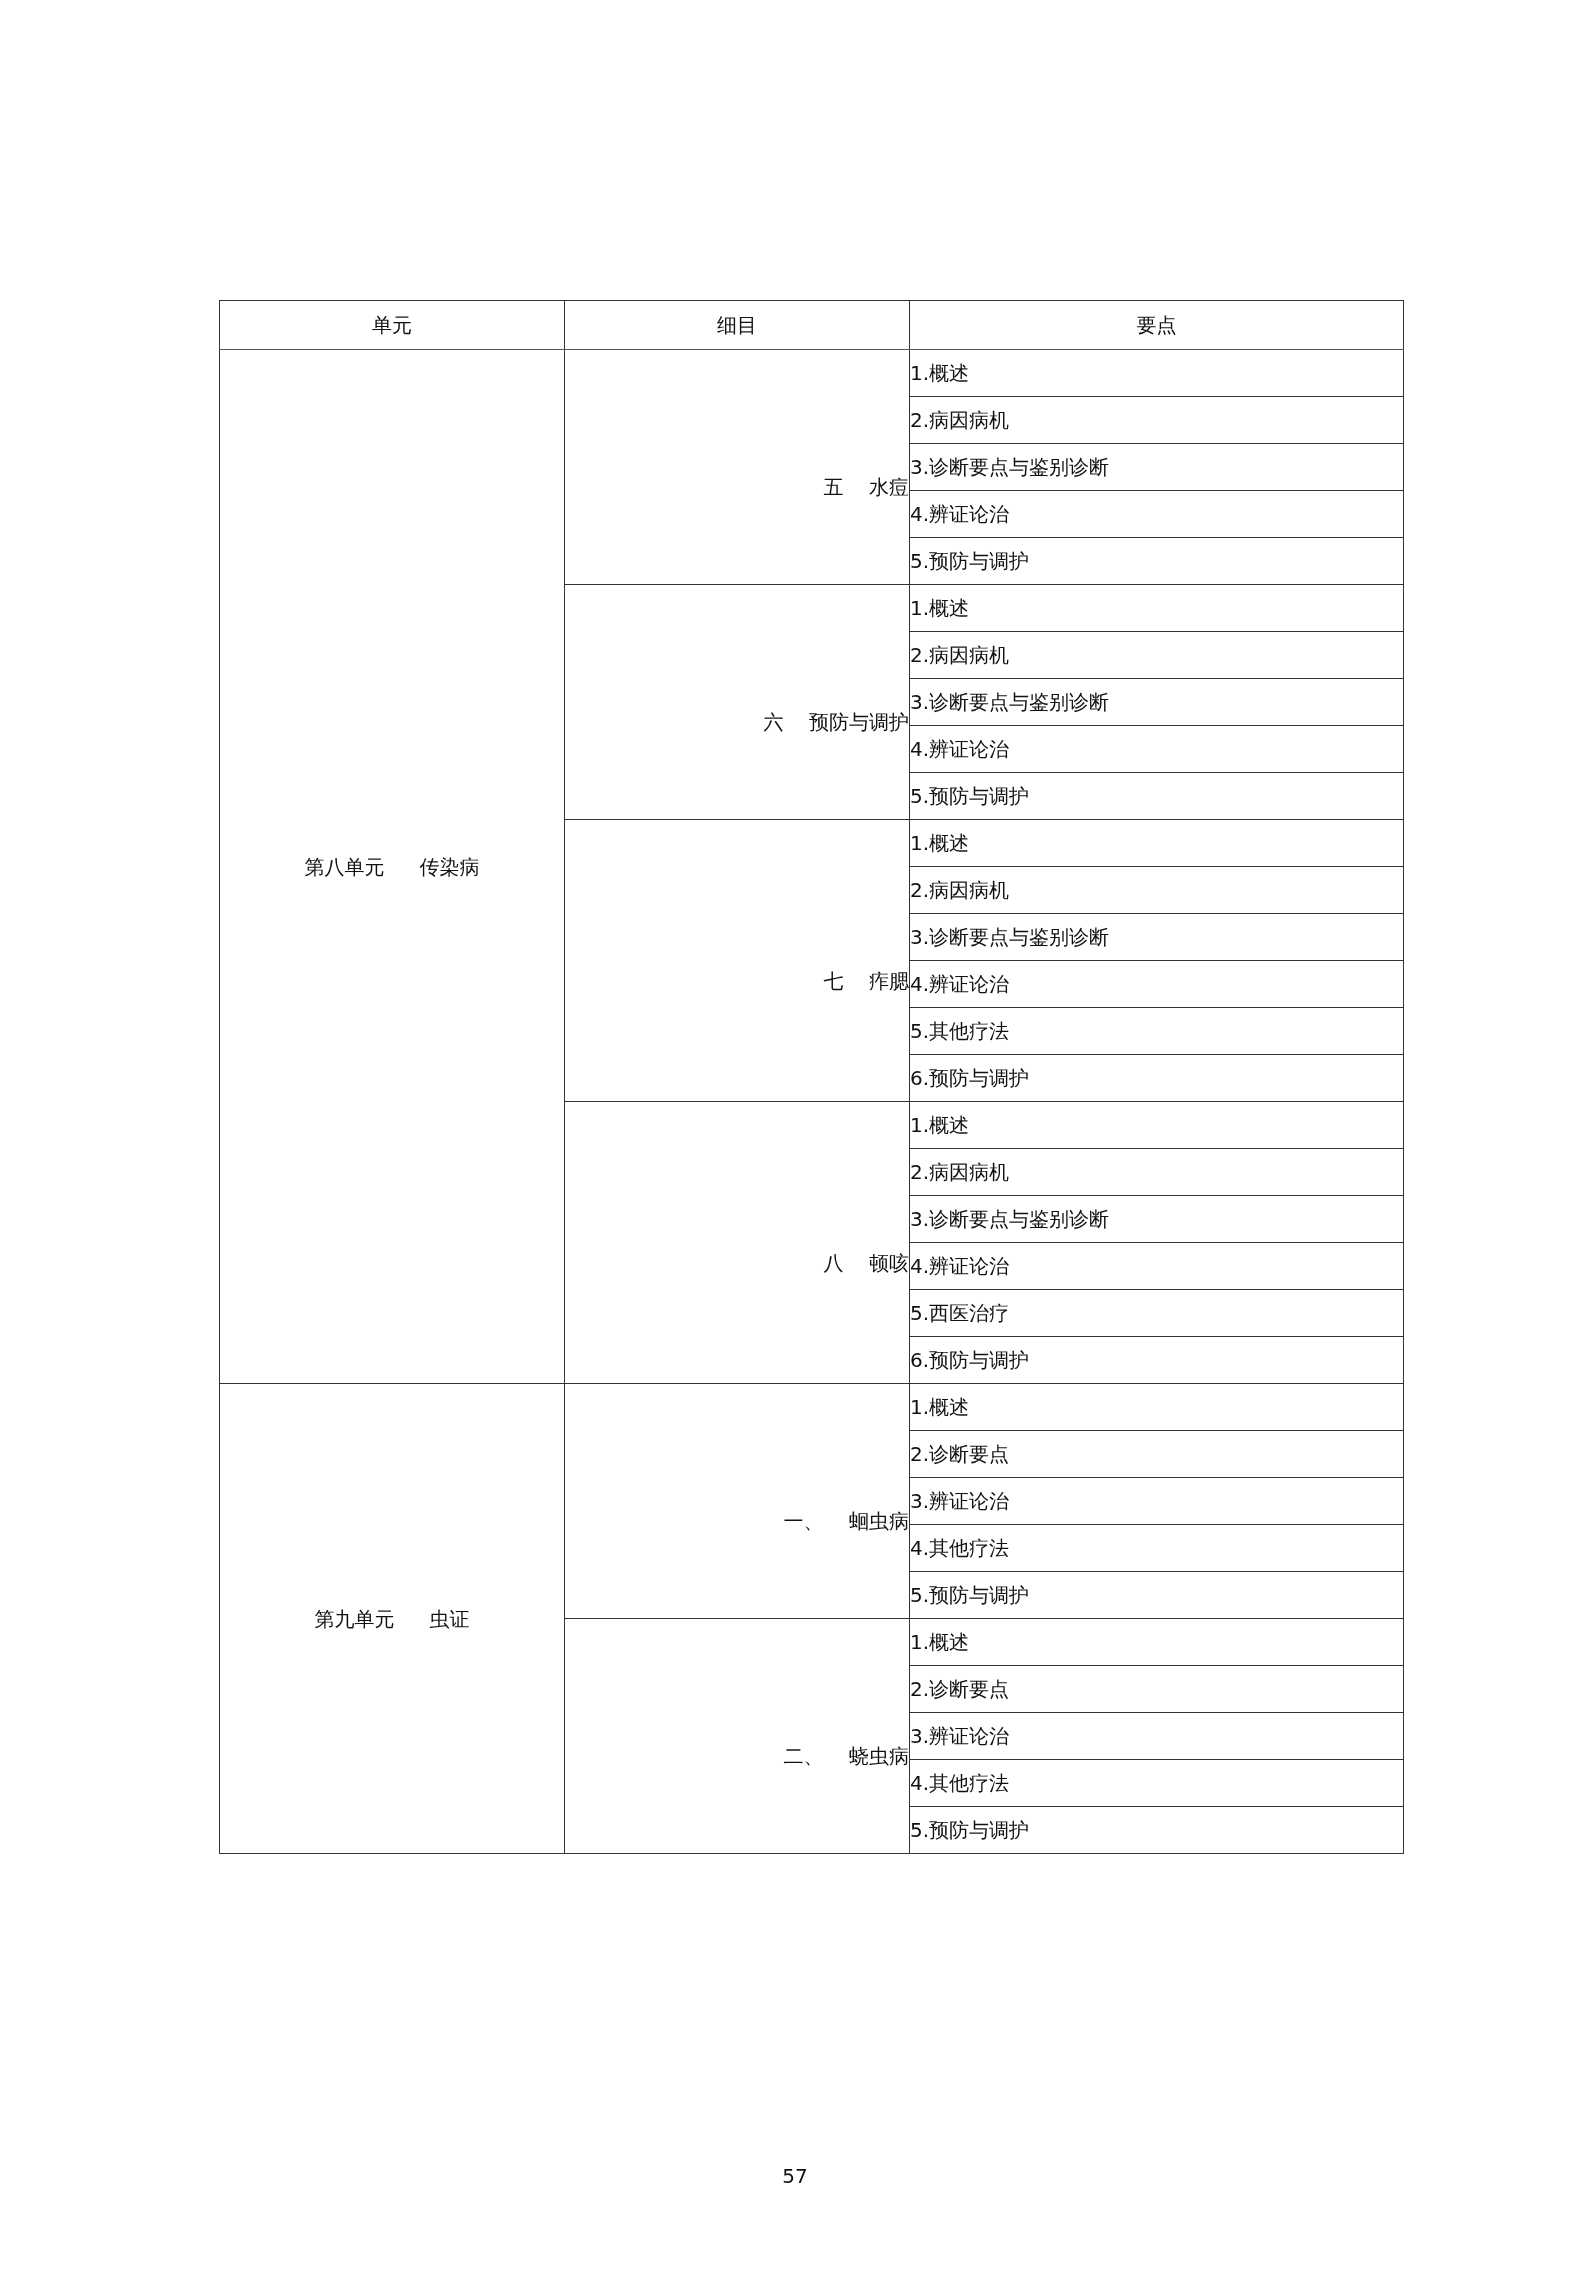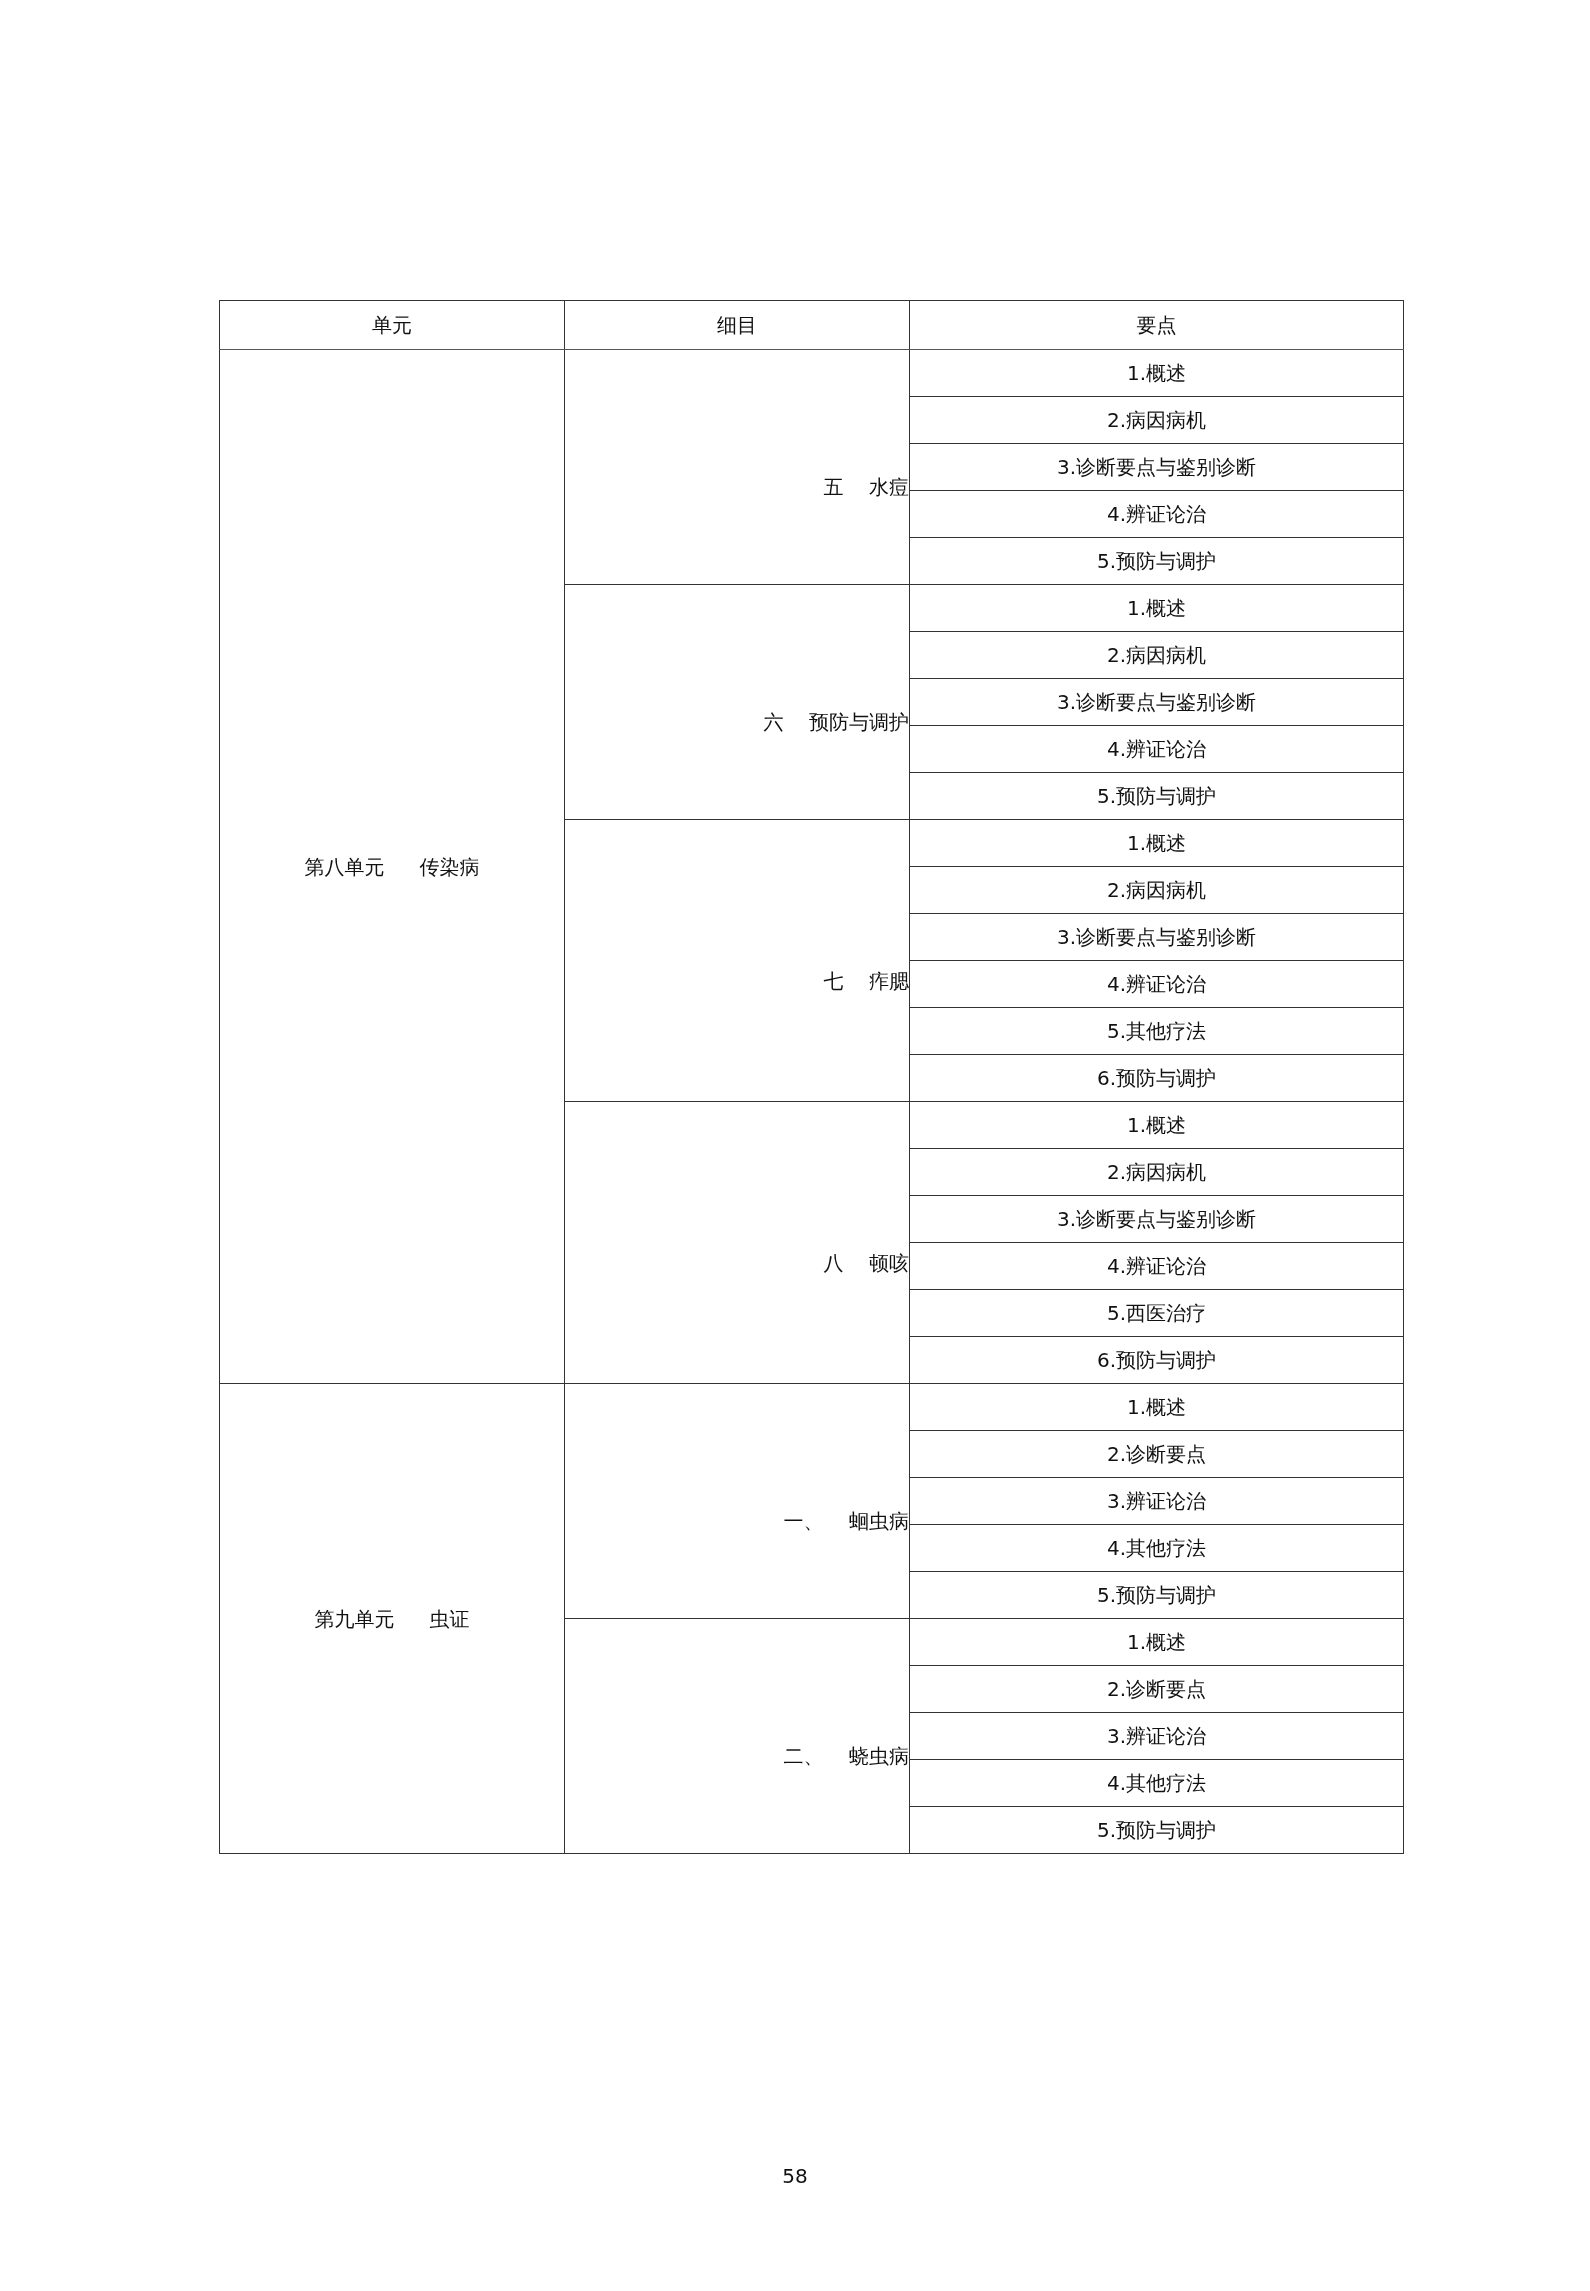--- a/index.html
+++ b/index.html
@@ -14,21 +14,21 @@
   table.syllabus col.c1 { width: 345px; }
   table.syllabus col.c2 { width: 345px; }
   table.syllabus col.c3 { width: 494px; }
   table.syllabus th, table.syllabus td {
     border: 1.4px solid #333; padding: 0; font-weight: normal;
     font-size: 20px; line-height: 22px; vertical-align: middle;
   }
   table.syllabus thead th { height: 48px; text-align: center; border-bottom: 1.8px solid #555; }
   td.unit { padding-left: 14.5px; text-align: center; }
   td.detail { padding-left: 14.5px; text-align: left; }
-  td.point { height: 46px; padding-left: 14.5px; text-align: center; }
+  td.point { height: 46px; padding-left: 14.5px; text-align: left; }
   .unit-num, .detail-num { display: inline-block; }
   .unit-gap { display: inline-block; width: 35px; }
   .detail-gap { display: inline-block; width: 25.5px; }
   .detail-inner { position: relative; top: 20px; text-align: right; }
   .page-number { position: absolute; left: 0; width: 1590px; top: 2164px; text-align: center; font-size: 20px; }
 </style>
 </head>
 <body>
 
 <div class="page">
@@ -168,15 +168,15 @@
         </tr>
       <tr>
           <td class="point">4.其他疗法</td>
         </tr>
       <tr>
           <td class="point">5.预防与调护</td>
         </tr>
     </tbody>
   </table>
 
-  <div class="page-number">58</div>
+  <div class="page-number">57</div>
 </div>
 
 
 </body></html>

